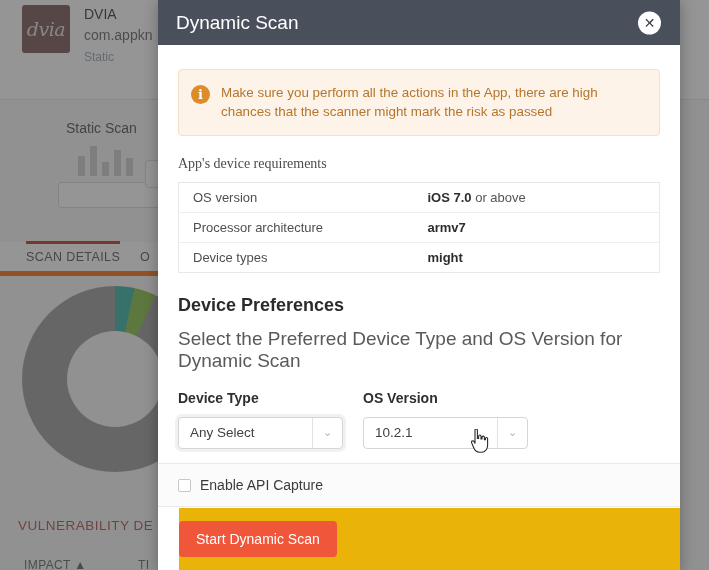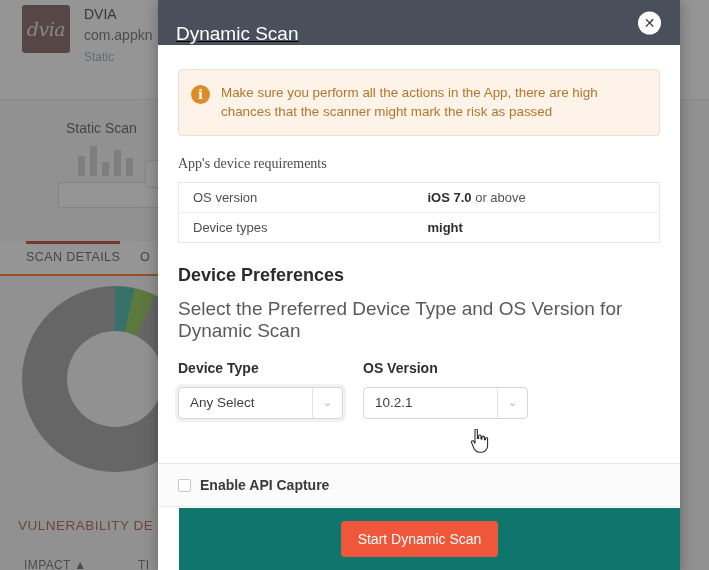--- a/index.html
+++ b/index.html
@@ -101,21 +101,21 @@
     width: 60px; height: 28px;
     border: 1px solid #dcdcdc;
     border-radius: 4px;
     background: #fff;
   }
 
   .bg-tabs {
     position: absolute;
     left: 0; top: 242px;
     width: 240px; height: 34px;
-    border-bottom: 2px solid #f97316;
+    border-bottom: 5px solid #f97316;
     background: #fff;
   }
   .bg-tab {
     position: absolute;
     top: 8px;
     font-size: 12.5px;
     letter-spacing: 0.4px;
     color: #5a5a5a;
   }
   .bg-tab.active { left: 26px; border-top: 3px solid #c0392b; padding-top: 6px; top: -1px; }
@@ -184,22 +184,21 @@
     display: flex;
     flex-direction: column;
   }
 
   .modal-header {
     position: relative;
     height: 45px;
     flex: 0 0 45px;
     background: #4a4f5c;
     display: flex;
-    align-items: flex-end;
-    text-decoration: underline;
+    align-items: center;
   }
   .modal-title {
     margin-left: 18px;
     color: #ffffff;
     font-size: 19px;
     font-weight: normal;
   }
   .modal-close {
     position: absolute;
     right: 19px; top: 50%;
@@ -364,30 +363,30 @@
     width: 13px; height: 13px;
     border: 1px solid #c8c8c8;
     border-radius: 2px;
     background: #fff;
     margin-right: 9px;
     cursor: pointer;
   }
   .chk-label {
     font-size: 14px;
     color: #3b3b3b;
-    font-weight: bold;
+    font-weight: normal;
   }
 
   .modal-footer {
     flex: 0 0 62px;
     display: flex;
     align-items: center;
-    justify-content: center;
+    justify-content: flex-start;
     padding-right: 20px;
-    background: #0f766e;
+    background: #eab308;
     margin-left: 21px;
   }
   .btn-primary {
     background: #f0563a;
     color: #ffffff;
     border: none;
     border-radius: 4px;
     padding: 10px 17px;
     font-size: 14px;
     cursor: pointer;
@@ -451,20 +450,27 @@
 
       <div class="section-label">App's device requirements</div>
 
       <table class="req-table">
         <tbody>
           <tr>
             <td>OS version</td>
             <td class="val">
               <b>iOS 7.0</b>
               <span>or above</span>
+            </td>
+          </tr>
+          <tr>
+            <td>Processor architecture</td>
+            <td class="val">
+              <b>armv7</b>
+              <span></span>
             </td>
           </tr>
           <tr>
             <td>Device types</td>
             <td class="val">
               <b>might</b>
               <span></span>
             </td>
           </tr>
         </tbody>

